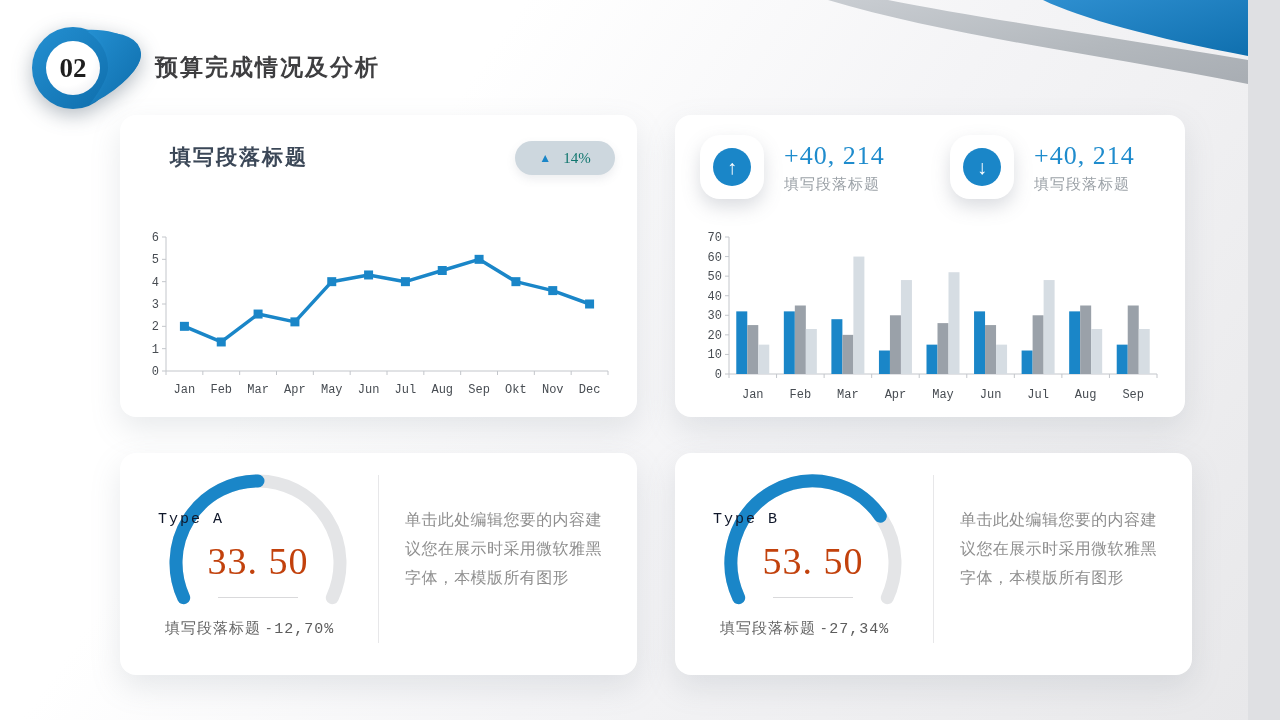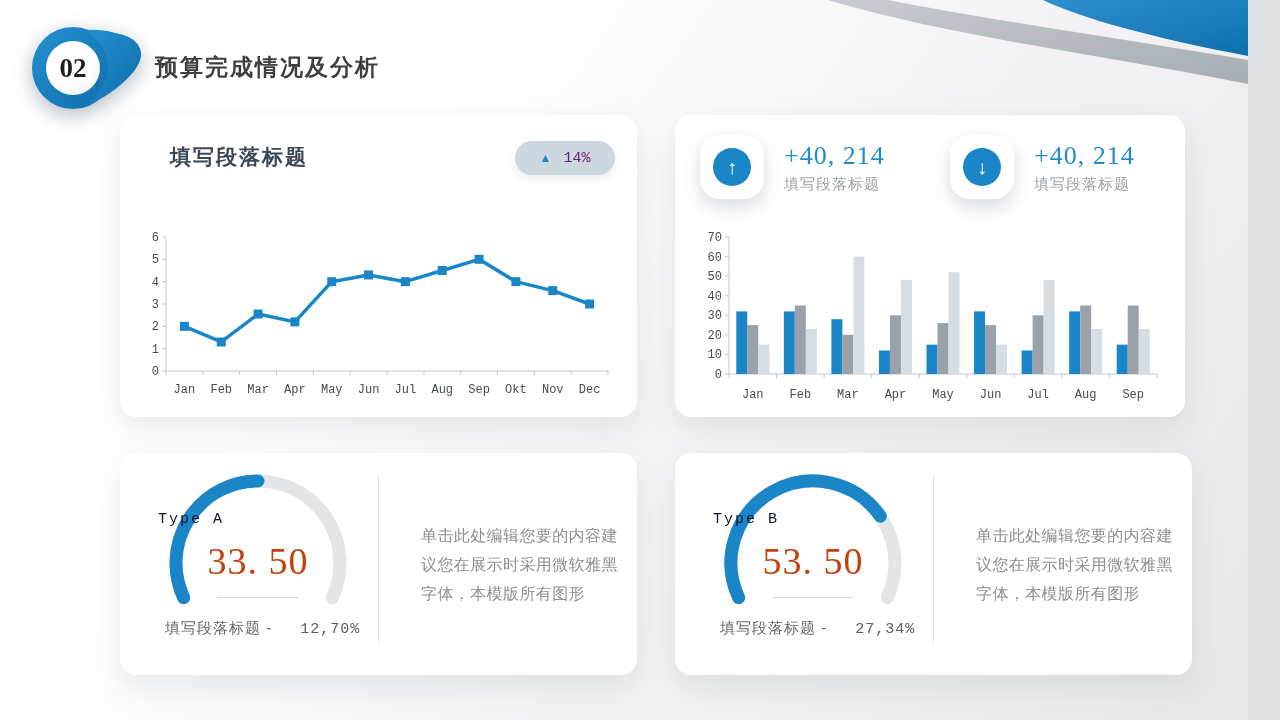--- a/index.html
+++ b/index.html
@@ -23,21 +23,21 @@
   .stats-card{left:675px;top:115px;width:510px;height:302px;}
   .gauge-card-a{left:120px;top:453px;width:517px;height:222px;}
   .gauge-card-b{left:675px;top:453px;width:517px;height:222px;}
   .card-title{position:absolute;left:50px;top:28px;margin:0;
               font-family:"Liberation Serif","DejaVu Serif",serif;
               font-size:21px;font-weight:bold;color:#3b4757;letter-spacing:2px;}
   .pill{position:absolute;right:22px;top:26px;width:100px;height:34px;border-radius:17px;
         background:#cdd7de;display:flex;align-items:center;justify-content:center;gap:12px;
         box-shadow:0 4px 10px rgba(100,110,120,.12);}
   .pill .tri{color:#1a86c8;font-size:12px;line-height:1;}
-  .pill .pv{font-family:Liberation Mono, monospace;font-size:15px;color:#701a75;text-align:center;}
+  .pill .pv{font-family:Liberation Serif, serif;font-size:15px;color:#0f766e;text-align:center;}
   .chart-svg{position:absolute;}
   #line-chart{left:18px;top:114px;width:480px;height:170px;}
   #bar-chart{left:20px;top:114px;width:470px;height:175px;}
   
   .stat{position:absolute;top:20px;display:flex;align-items:center;gap:20px;}
   .stat-0{left:25px;} .stat-1{left:275px;}
   .stat-icon{width:64px;height:64px;border-radius:20px;background:#ffffff;
              box-shadow:0 8px 18px rgba(110,120,135,.25);display:flex;align-items:center;justify-content:center;}
   .stat-circle{width:38px;height:38px;border-radius:50%;background:#1a86c8;
                display:flex;align-items:center;justify-content:center;}
@@ -47,23 +47,23 @@
   
   .gauge-svg{position:absolute;left:38px;top:8px;width:200px;height:200px;}
   .type-label{position:absolute;left:38px;top:58px;width:200px;text-align:left;
               font-family:"Liberation Mono","DejaVu Sans Mono",monospace;
               font-size:15px;color:#0f172a;letter-spacing:2px;}
   .gauge-value{position:absolute;left:38px;top:86px;width:200px;text-align:center;
                font-family:"Liberation Serif","DejaVu Serif",serif;
                font-size:38px;color:#c2410c;letter-spacing:1px;}
   .gauge-underline{position:absolute;left:98px;top:144px;width:80px;height:1px;background:#d9d9db;}
   .gauge-caption{position:absolute;left:45px;top:166px;font-size:15px;color:#666666;letter-spacing:1px;}
-  .gauge-caption .cap-val{margin-left:28px;font-family:"Liberation Mono","DejaVu Sans Mono",monospace;color:#5c5c5c;}
+  .gauge-caption .cap-val{margin-left:2px;font-family:"Liberation Mono","DejaVu Sans Mono",monospace;color:#5c5c5c;}
   .v-divider{position:absolute;left:258px;top:22px;width:1px;height:168px;background:#e7e7e9;}
-  .para{position:absolute;left:285px;top:52px;width:202px;margin:16px;
+  .para{position:absolute;left:285px;top:52px;width:202px;margin:0;
         font-size:16px;line-height:29px;color:#8f8f8f;letter-spacing:0.4px;}
 </style>
 </head>
 <body>
 
 <div class="slide">
 
   <svg class="swoosh" viewBox="0 0 430 92">
     <defs>
       <linearGradient id="silver" x1="0" y1="0" x2="1" y2="1">

